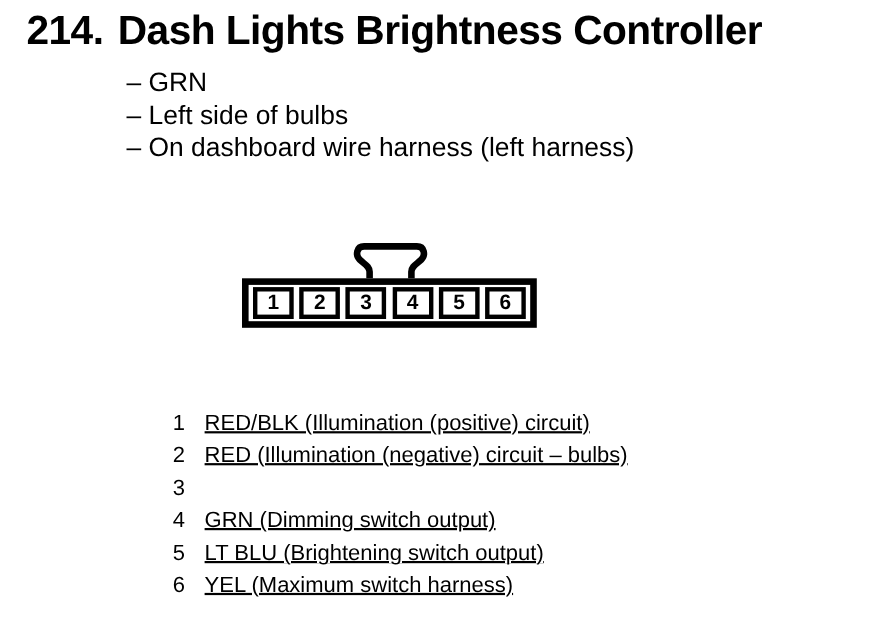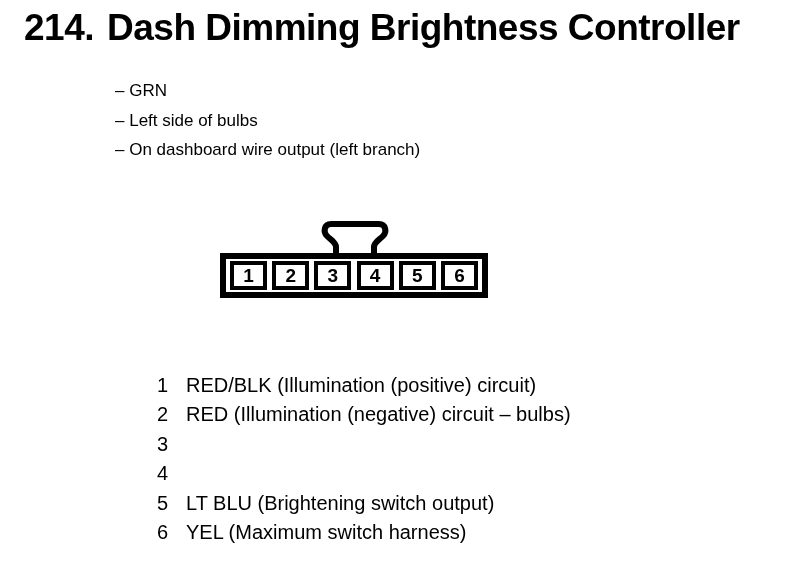--- a/index.html
+++ b/index.html
@@ -25,22 +25,22 @@
     gap: 13px;
     font-size: 37px;
     font-weight: 700;
     letter-spacing: -0.5px;
     white-space: nowrap;
   }
   
   .details {
     position: absolute;
     left: 115px;
-    top: 76px;
-    font-size: 17px;
+    top: 61px;
+    font-size: 24px;
     line-height: 29.5px;
     white-space: nowrap;
   }
   
   .connector-tab {
     position: absolute;
     left: 315px;
     top: 220px;
     width: 80px;
     height: 36px;
@@ -82,36 +82,37 @@
   }
   .pin-row {
     display: flex;
   }
   .pin-num {
     width: 20px;
     flex: 0 0 20px;
   }
   .pin-desc {
     margin-left: 9px;
+    text-decoration: underline;
   }
 </style>
 </head>
 <body>
 
 <div class="page">
 
   <div class="header">
     <span>214.</span>
-    <span>Dash Dimming Brightness Controller</span>
+    <span>Dash Lights Brightness Controller</span>
   </div>
 
   <div class="details">
     <div>– GRN</div>
     <div>– Left side of bulbs</div>
-    <div>– On dashboard wire output (left branch)</div>
+    <div>– On dashboard wire harness (left harness)</div>
   </div>
 
   <svg class="connector-tab" width="80" height="36" viewBox="0 0 80 36" xmlns="http://www.w3.org/2000/svg">
     <path d="M 21 36 L 21 27 C 21 22 16 20 12 16 C 8 12 9 4 16 4 L 64 4 C 71 4 72 12 68 16 C 64 20 59 22 59 27 L 59 36" fill="#ffffff" stroke="#000000" stroke-width="6" stroke-linejoin="round"></path>
   </svg>
 
   <div class="connector-body">
     <div class="pin-cell">1</div>
     <div class="pin-cell">2</div>
     <div class="pin-cell">3</div>
@@ -127,20 +128,21 @@
     </div>
     <div class="pin-row">
       <span class="pin-num">2</span>
       <span class="pin-desc">RED (Illumination (negative) circuit – bulbs)</span>
     </div>
     <div class="pin-row">
       <span class="pin-num">3</span>
     </div>
     <div class="pin-row">
       <span class="pin-num">4</span>
+      <span class="pin-desc">GRN (Dimming switch output)</span>
     </div>
     <div class="pin-row">
       <span class="pin-num">5</span>
       <span class="pin-desc">LT BLU (Brightening switch output)</span>
     </div>
     <div class="pin-row">
       <span class="pin-num">6</span>
       <span class="pin-desc">YEL (Maximum switch harness)</span>
     </div>
   </div>

